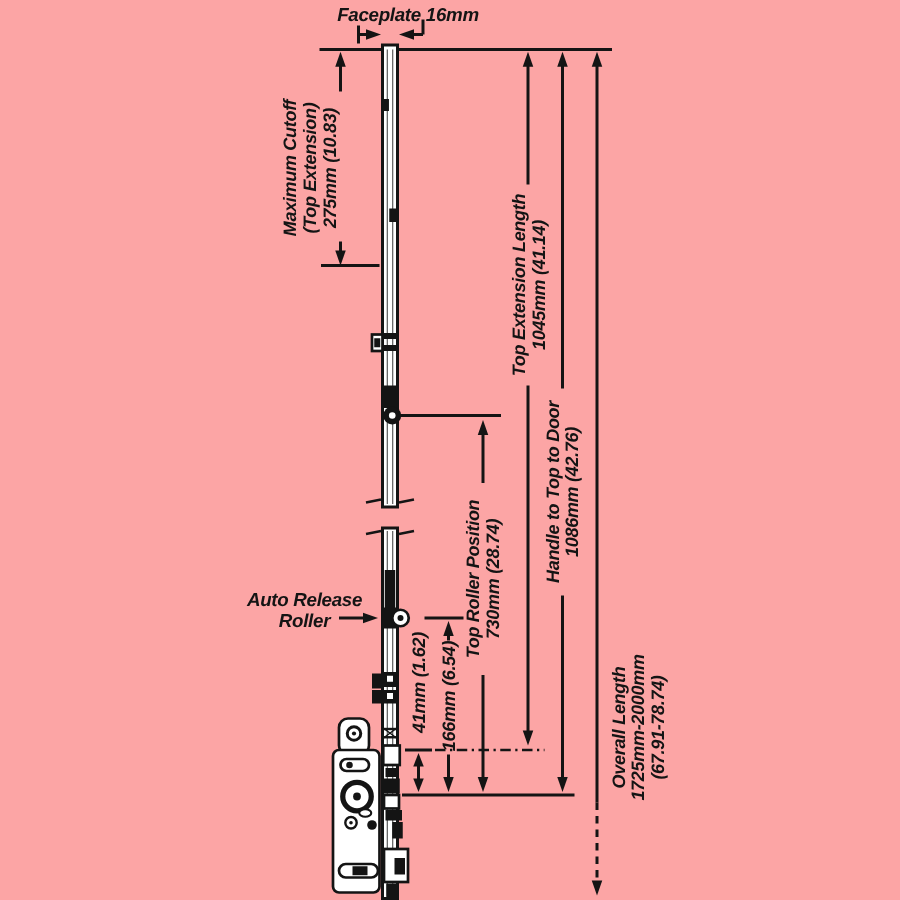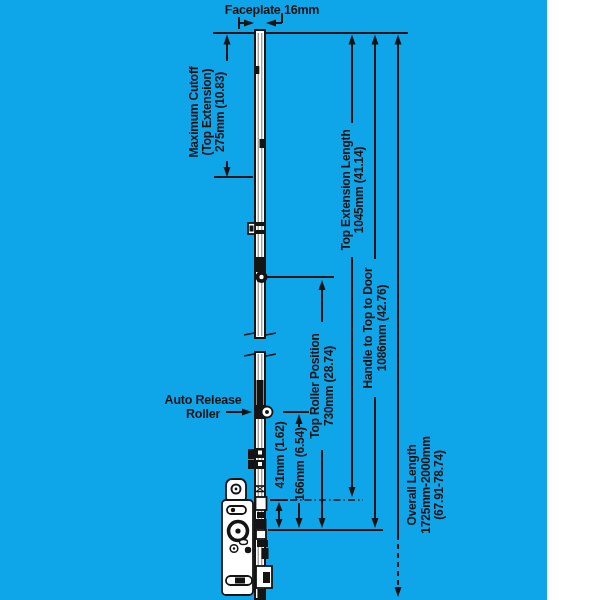--- a/index.html
+++ b/index.html
@@ -1,18 +1,18 @@
 <!DOCTYPE html>
 <html><head>
 <meta charset="utf-8">
 <style>
   html,body{margin:0;padding:0;background:#fff;}
   .stage{
-    width:547px;height:600px;position:relative;background:#0ea5e9;
-    font-family:"Liberation Sans",sans-serif;overflow:hidden;
+    width:600px;height:600px;position:relative;background:#fca5a5;
+    font-family:"Liberation Sans",sans-serif;overflow:hidden;font-style:italic;
   }
   svg{display:block;}
   .lbl{
     font-family:"Liberation Sans",sans-serif;
     font-weight:bold;font-size:12px;fill:#141414;letter-spacing:-0.2px;
   }
   .lbl-top{font-size:12.5px;}
   .ln{stroke:#141414;stroke-width:2;fill:none;}
   .ln-thin{stroke:#141414;stroke-width:1.6;fill:none;}
   .ah{fill:#141414;stroke:none;}

